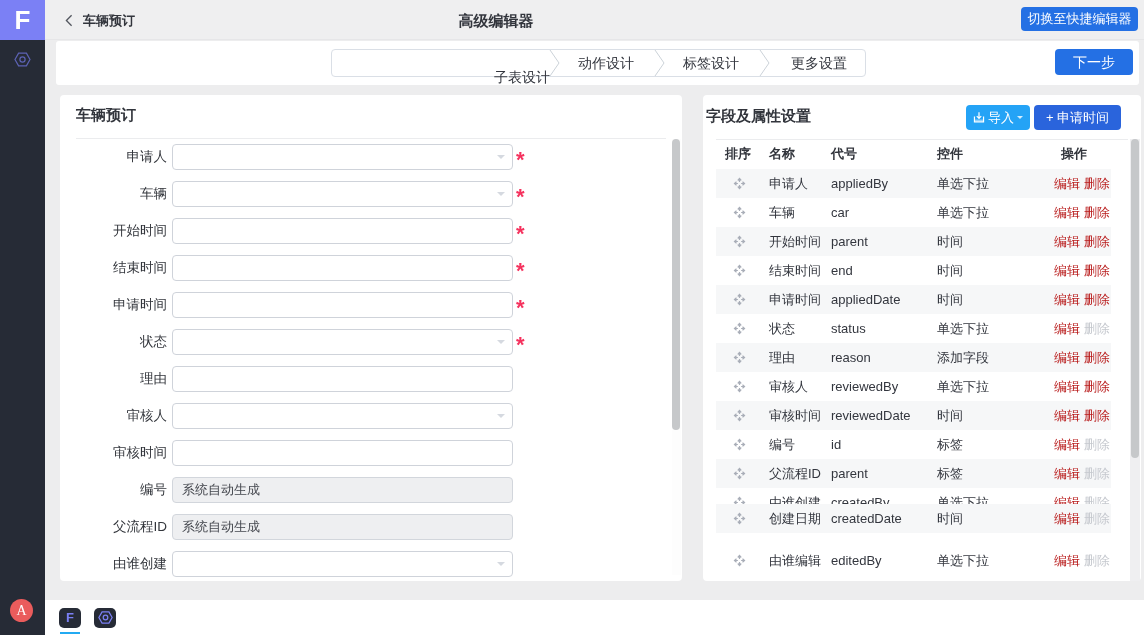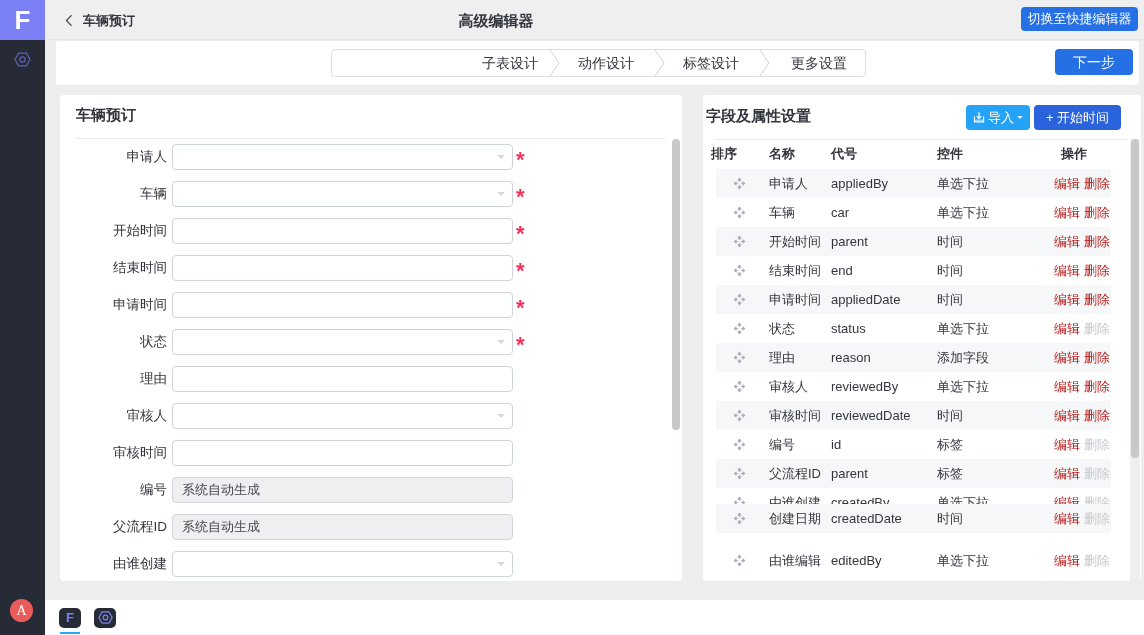--- a/index.html
+++ b/index.html
@@ -96,21 +96,21 @@
         <polyline points="6.6,1.2 1.4,6.5 6.6,11.8" fill="none" stroke="#53575f" stroke-width="1.3"></polyline>
       </svg>
   </div>
   <div class="abs" id="pgtitle">车辆预订</div>
   <div class="abs" id="ctitle">高级编辑器</div>
   <div class="abs" id="switchbtn">切换至快捷编辑器</div>
 </div>
 
 <div class="abs card" id="stepsbar">
   <div class="abs" id="pill"></div>
-  <div class="abs steplabel" style="left:404px;">子表设计</div>
+  <div class="abs steplabel" style="left:416px;margin-top:14px;">子表设计</div>
   <div class="abs steplabel" style="left:500px;">动作设计</div>
   <div class="abs steplabel" style="left:605px;">标签设计</div>
   <div class="abs steplabel" style="left:713px;">更多设置</div>
   <svg class="abs chev" style="left:493px;" width="11" height="26" viewBox="0 0 11 26">
       <polyline points="1,0 10,13 1,26" fill="none" stroke="#ccd2d9" stroke-width="1"></polyline>
     </svg>
   <svg class="abs chev" style="left:598px;" width="11" height="26" viewBox="0 0 11 26">
       <polyline points="1,0 10,13 1,26" fill="none" stroke="#ccd2d9" stroke-width="1"></polyline>
     </svg>
   <svg class="abs chev" style="left:703px;" width="11" height="26" viewBox="0 0 11 26">
@@ -196,23 +196,23 @@
   <div class="abs cardtitle" style="left:3px; top:12px;">字段及属性设置</div>
   <div class="abs" id="impbtn">
     <svg style="position:absolute;left:7px;top:6px;" width="12" height="13" viewBox="0 0 14 14">
       <path d="M7 0.8 L7 7.6 M4.4 5.4 L7 8 L9.6 5.4" fill="none" stroke="#fff" stroke-width="1.4"></path>
       <path d="M1.7 5.8 L1.7 12 L12.3 12 L12.3 5.8" fill="none" stroke="#fff" stroke-width="1.4"></path>
       <rect x="2.4" y="9.4" width="9.2" height="1.9" fill="#ffffff" opacity="0.5"></rect>
     </svg>
     <span style="position:absolute;left:22px;top:0;line-height:25px;">导入</span>
     <span style="position:absolute;right:7px;top:11px;width:0;height:0;border-left:3px solid transparent;border-right:3px solid transparent;border-top:3.5px solid rgba(255,255,255,0.8);"></span>
   </div>
-  <div class="abs" id="addbtn">+ 开始时间</div>
+  <div class="abs" id="addbtn">+ 申请时间</div>
   <div class="abs divider" style="left:13px; top:44px; width:412px;"></div>
-  <div class="abs thead" style="left:8px; top:50px;">排序</div>
+  <div class="abs thead" style="left:22px; top:50px;">排序</div>
   <div class="abs thead" style="left:66px; top:50px;">名称</div>
   <div class="abs thead" style="left:128px; top:50px;">代号</div>
   <div class="abs thead" style="left:234px; top:50px;">控件</div>
   <div class="abs thead" style="left:358px; top:50px;">操作</div>
   <div id="tablerows">
       <div class="trow odd" style="top:74px;">
         <svg class="mv" width="13" height="13" viewBox="0 0 13 13">
           <path d="M6.5 4.9 L6.5 2.4 M4.8 3.5 L6.5 1.5 L8.2 3.5 M6.5 8.1 L6.5 10.6 M4.8 9.5 L6.5 11.5 L8.2 9.5 M4.9 6.5 L2.4 6.5 M3.5 4.8 L1.5 6.5 L3.5 8.2 M8.1 6.5 L10.6 6.5 M9.5 4.8 L11.5 6.5 L9.5 8.2" fill="none" stroke="#a9aeb8" stroke-width="1.2"></path>
         </svg>
         <div class="tc c-name">申请人</div>

